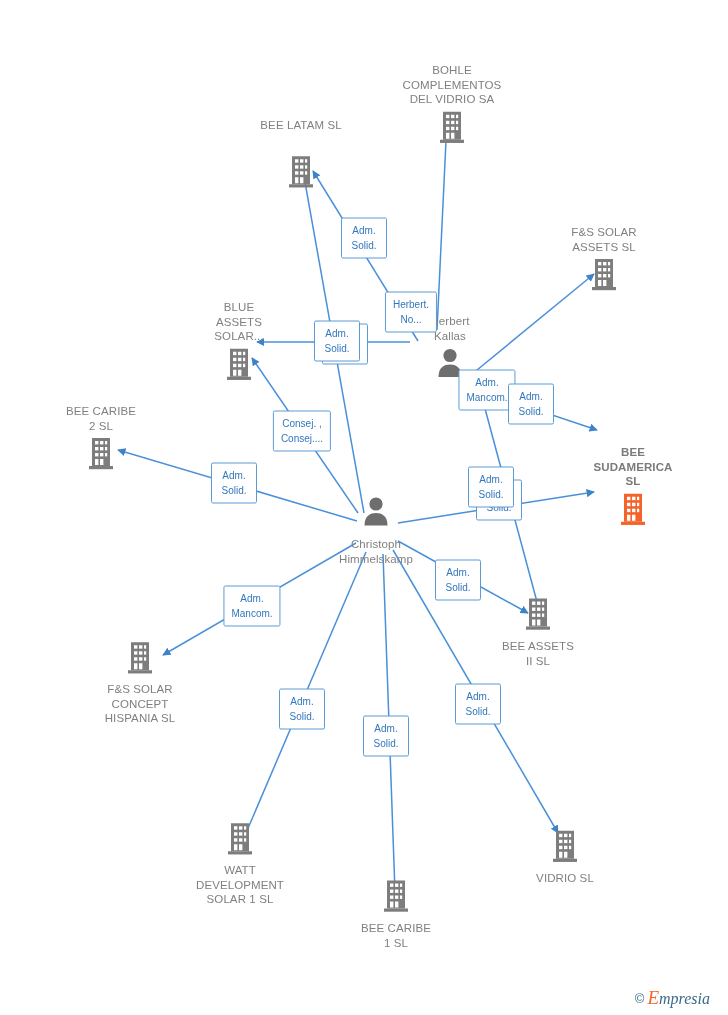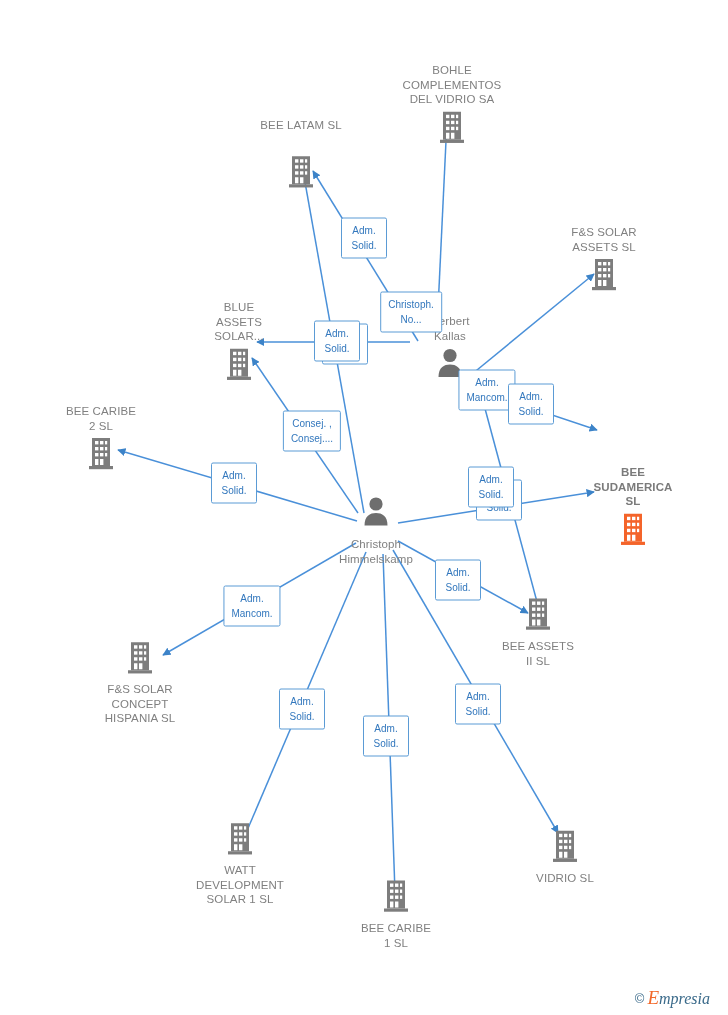--- a/index.html
+++ b/index.html
@@ -215,21 +215,21 @@
             <rect x="19" y="11" width="2.2" height="3.4" fill="#fff"></rect>
             <rect x="9" y="17" width="3.4" height="3.4" fill="#fff"></rect>
             <rect x="14" y="17" width="3.4" height="3.4" fill="#fff"></rect>
             <rect x="19" y="17" width="2.2" height="3.4" fill="#fff"></rect>
             <rect x="9" y="23" width="3.4" height="6" fill="#fff"></rect>
             <rect x="14" y="23" width="3.4" height="6" fill="#fff"></rect>
           </svg></div>
         <div class="node-label">BEE CARIBE
 2  SL</div>
       </div>
-      <div class="node label-above" style="left: 633px; top: 505px; align-items: center;">
+      <div class="node label-above" style="left: 633px; top: 485px; align-items: center;">
         <div class="node-icon"><svg width="30" height="34" viewBox="0 0 30 34" xmlns="http://www.w3.org/2000/svg">
             <rect x="6" y="2" width="18" height="28" fill="#f4642a"></rect>
             <rect x="3" y="30" width="24" height="3.2" fill="#f4642a"></rect>
             <rect x="9" y="5" width="3.4" height="3.4" fill="#fff"></rect>
             <rect x="14" y="5" width="3.4" height="3.4" fill="#fff"></rect>
             <rect x="19" y="5" width="2.2" height="3.4" fill="#fff"></rect>
             <rect x="9" y="11" width="3.4" height="3.4" fill="#fff"></rect>
             <rect x="14" y="11" width="3.4" height="3.4" fill="#fff"></rect>
             <rect x="19" y="11" width="2.2" height="3.4" fill="#fff"></rect>
             <rect x="9" y="17" width="3.4" height="3.4" fill="#fff"></rect>
@@ -351,31 +351,31 @@
             <rect x="9" y="23" width="3.4" height="6" fill="#fff"></rect>
             <rect x="14" y="23" width="3.4" height="6" fill="#fff"></rect>
           </svg></div>
         <div class="node-label">BEE CARIBE
 1  SL</div>
       </div>
     </div>
   <div id="label-layer">
       <div class="edge-label" style="left: 364px; top: 238px; border-color: rgb(91, 155, 213); color: rgb(50, 119, 189);">Adm.
 Solid.</div>
-      <div class="edge-label" style="left: 411px; top: 312px; border-color: rgb(91, 155, 213); color: rgb(50, 119, 189);">Christoph.
+      <div class="edge-label" style="left: 411px; top: 312px; border-color: rgb(91, 155, 213); color: rgb(50, 119, 189);">Herbert.
 No...</div>
       <div class="edge-label" style="left: 345px; top: 344px; border-color: rgb(91, 155, 213); color: rgb(50, 119, 189);">Adm.
 Solid.</div>
       <div class="edge-label" style="left: 337px; top: 341px; border-color: rgb(91, 155, 213); color: rgb(50, 119, 189);">Adm.
 Solid.</div>
       <div class="edge-label" style="left: 487px; top: 390px; border-color: rgb(91, 155, 213); color: rgb(50, 119, 189);">Adm.
 Mancom.</div>
       <div class="edge-label" style="left: 531px; top: 404px; border-color: rgb(91, 155, 213); color: rgb(50, 119, 189);">Adm.
 Solid.</div>
-      <div class="edge-label" style="left: 312px; top: 431px; border-color: rgb(91, 155, 213); color: rgb(50, 119, 189);">Consej. ,
+      <div class="edge-label" style="left: 302px; top: 431px; border-color: rgb(91, 155, 213); color: rgb(50, 119, 189);">Consej. ,
 Consej....</div>
       <div class="edge-label" style="left: 234px; top: 483px; border-color: rgb(91, 155, 213); color: rgb(50, 119, 189);">Adm.
 Solid.</div>
       <div class="edge-label" style="left: 499px; top: 500px; border-color: rgb(91, 155, 213); color: rgb(50, 119, 189);">Adm.
 Solid.</div>
       <div class="edge-label" style="left: 491px; top: 487px; border-color: rgb(91, 155, 213); color: rgb(50, 119, 189);">Adm.
 Solid.</div>
       <div class="edge-label" style="left: 458px; top: 580px; border-color: rgb(91, 155, 213); color: rgb(50, 119, 189);">Adm.
 Solid.</div>
       <div class="edge-label" style="left: 252px; top: 606px; border-color: rgb(91, 155, 213); color: rgb(50, 119, 189);">Adm.

